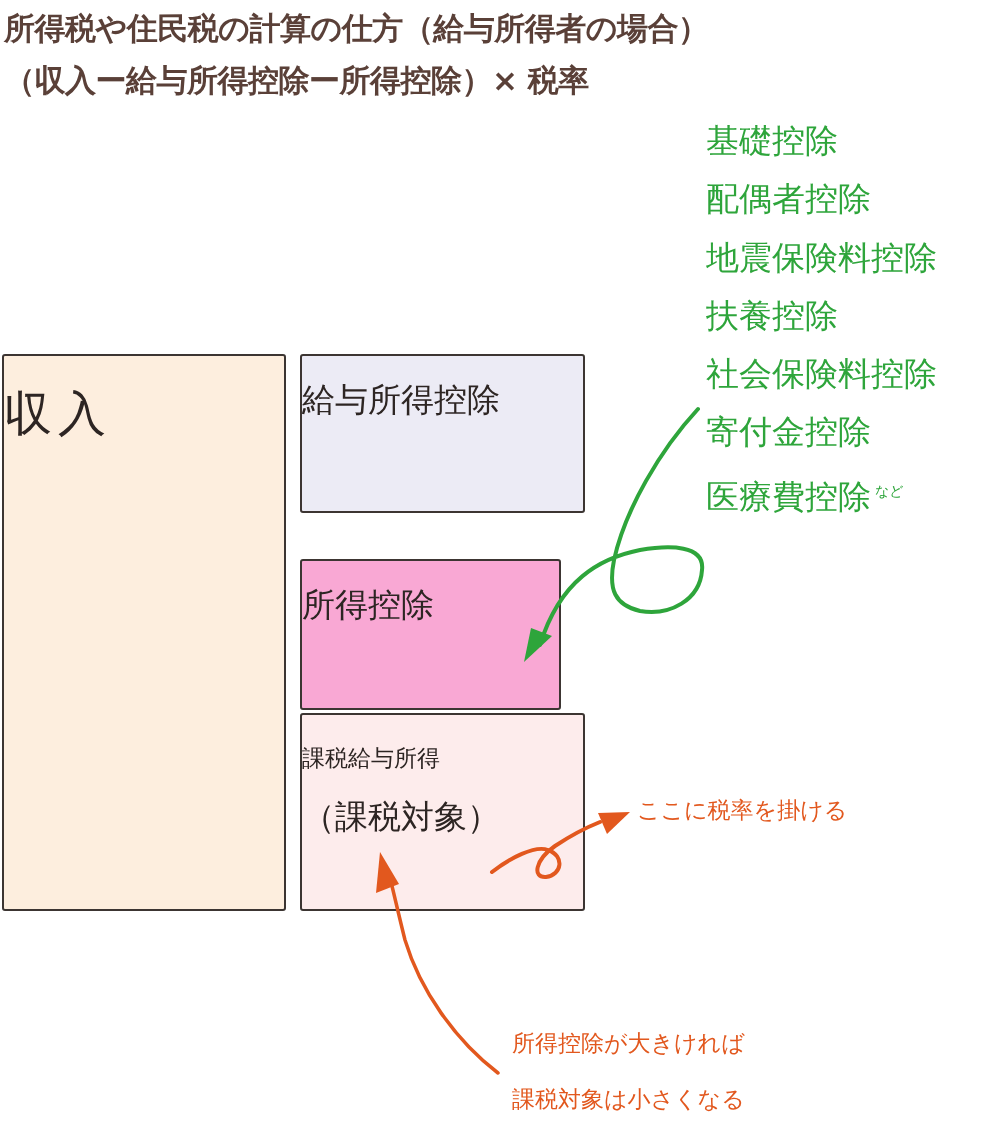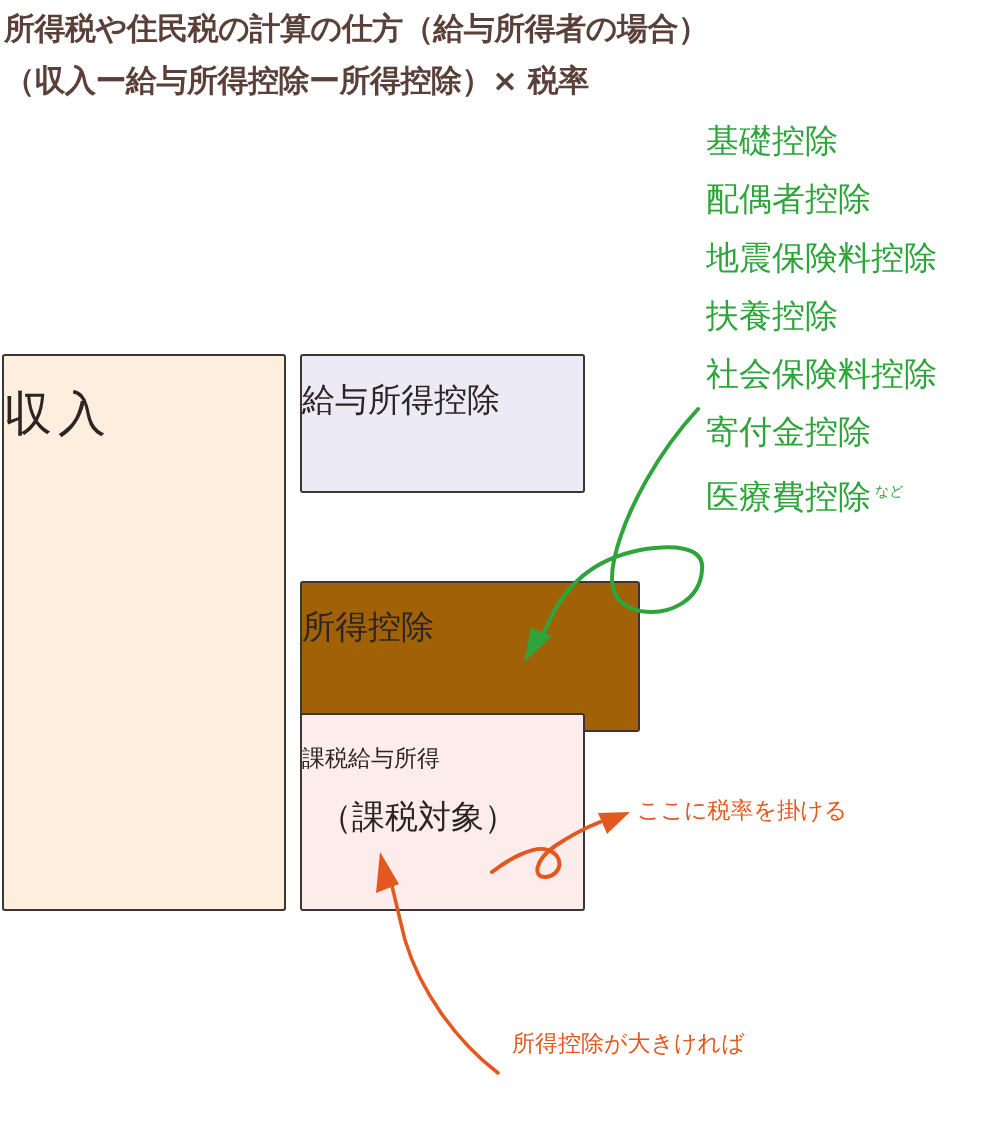--- a/index.html
+++ b/index.html
@@ -30,43 +30,43 @@
       position: absolute;
       box-sizing: border-box;
       border: 2px solid #3c3532;
       border-radius: 3px;
     }
     #box-income {
       left: 2px; top: 354px; width: 284px; height: 557px;
       background: #fdeede;
     }
     #box-salary-deduction {
-      left: 300px; top: 354px; width: 285px; height: 139px;
+      left: 300px; top: 354px; width: 285px; height: 159px;
       background: #ecebf5;
       text-decoration: underline;
     }
     #box-income-deduction {
-      left: 300px; top: 581px; width: 340px; height: 151px;
-      background: #a16207;
+      left: 300px; top: 559px; width: 261px; height: 151px;
+      background: #f9a8d4;
     }
     #box-taxable {
       left: 300px; top: 713px; width: 285px; height: 198px;
       background: #fdecec;
     }
     .box-label {
       position: absolute;
       left: 0; right: 0;
       color: #2d2523;
       white-space: nowrap;
     }
     #box-income .box-label { top: 26px; font-size: 48px; letter-spacing: 6px; }
     #box-salary-deduction .box-label { top: 22px; font-size: 33px; }
     #box-income-deduction .box-label { top: 22px; font-size: 33px; }
     #box-taxable .box-label.l1 { top: 28px; font-size: 23px; }
-    #box-taxable .box-label.l2 { top: 80px; font-size: 33px; margin-left: 17px; }
+    #box-taxable .box-label.l2 { top: 80px; font-size: 33px; }
 
     .green-list {
       position: absolute;
       left: 706px;
       top: 112px;
       color: #2ea53b;
       font-size: 33px;
       line-height: 58.3px;
       white-space: nowrap;
     }
@@ -122,20 +122,21 @@
   <span class="item">寄付金控除</span>
   <span class="item">
     <span>医療費控除</span><span class="nado">など</span>
   </span>
 </div>
 
 <div class="orange-note" id="note-rate">ここに税率を掛ける</div>
 
 <div class="orange-note" id="note-deduction">
   <span>所得控除が大きければ</span>
+  <span>課税対象は小さくなる</span>
 </div>
 
 <svg class="overlay" viewBox="0 0 992 1128">
 
   <g fill="none" stroke="#2ea53b" stroke-width="4" stroke-linecap="round" stroke-linejoin="round">
     <path d="M 698 409 C 660 450, 625 510, 614 560 C 608 590, 615 605, 640 611 C 670 616, 700 600, 702 570 C 705 545, 670 545, 640 550 C 600 558, 560 580, 540 645"></path>
   </g>
   <polygon points="524,662 531,628 552,636" fill="#2ea53b"></polygon>
 
   <g fill="none" stroke="#e2581e" stroke-width="4" stroke-linecap="round" stroke-linejoin="round">

